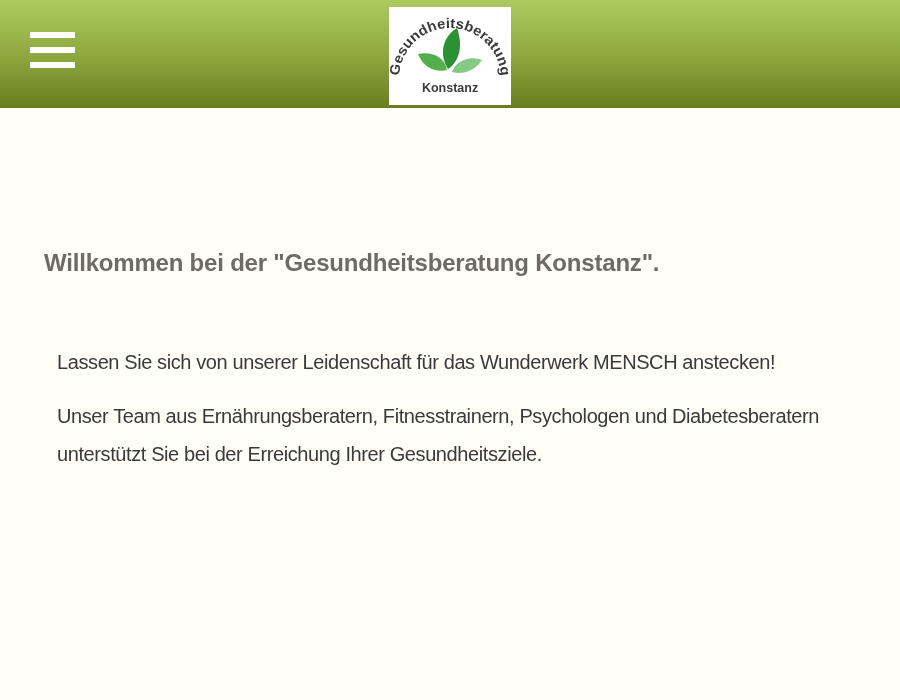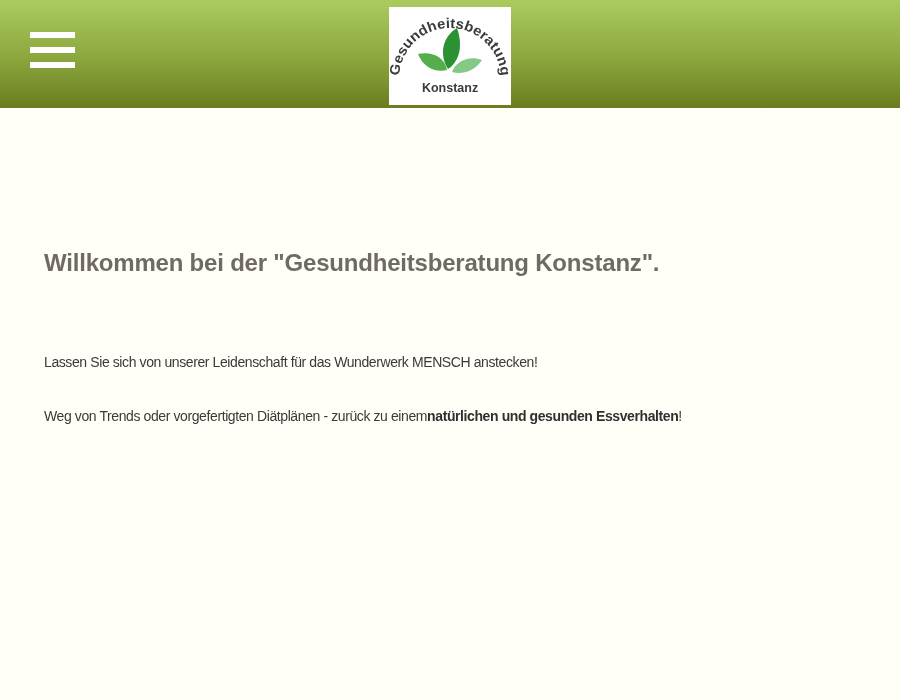--- a/index.html
+++ b/index.html
@@ -46,25 +46,25 @@
   }
   .page-title {
     font-size: 24px;
     font-weight: bold;
     line-height: 30px;
     color: #6f6b63;
     letter-spacing: -0.2px;
     margin: 0 0 65px 0;
   }
   .main p {
-    font-size: 14px;
+    font-size: 20px;
     line-height: 38px;
     color: #3a3a3a;
     letter-spacing: -0.4px;
-    margin: 0 0 16px 0;
+    margin: 0 0 16px 13px;
     max-width: 800px;
   }
   .main p strong { font-weight: bold; color: #303030; }
 </style>
 </head>
 <body>
 
 <header class="header">
   <div class="hamburger">
     <div class="bar"></div>
@@ -89,15 +89,15 @@
 
       <text x="61" y="85" text-anchor="middle" font-family="Liberation Sans, sans-serif" font-size="12.5" font-weight="bold" fill="#3b3b3b">Konstanz</text>
     </svg>
   </div>
 </header>
 
 <main class="main">
   <h1 class="page-title">Willkommen bei der "Gesundheitsberatung Konstanz".</h1>
 
   <p>Lassen Sie sich von unserer Leidenschaft für das Wunderwerk MENSCH anstecken!</p>
+  <p>Unser Team aus Ernährungsberatern,  Fitnesstrainern, Psychologen und Diabetesberatern unterstützt Sie bei der Erreichung Ihrer Gesundheitsziele.</p>
 
-  <p><span>Weg von Trends oder vorgefertigten Diätplänen - zurück zu einem</span><strong>natürlichen und gesunden Essverhalten</strong><span>!</span></p>
 </main>
 
 </body></html>

